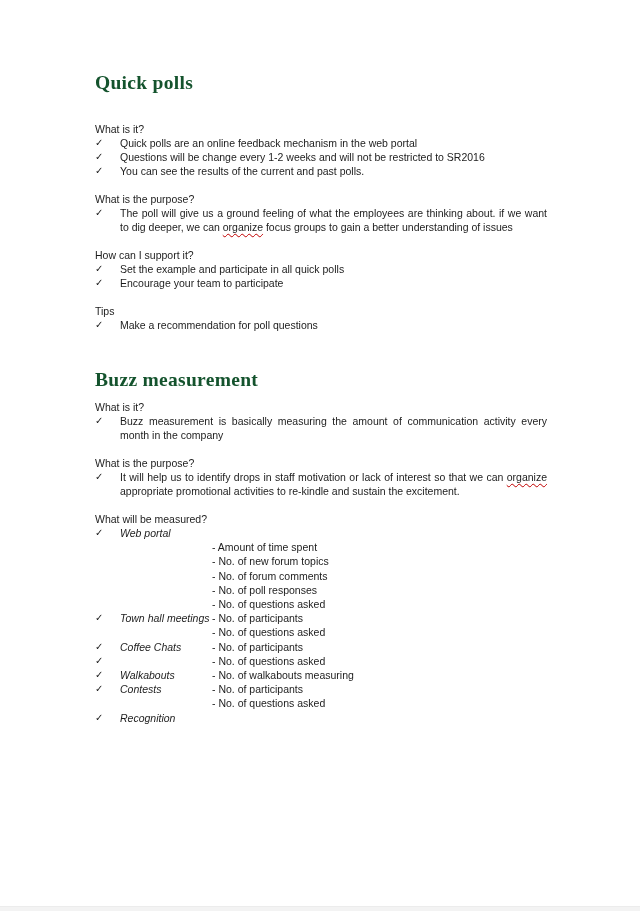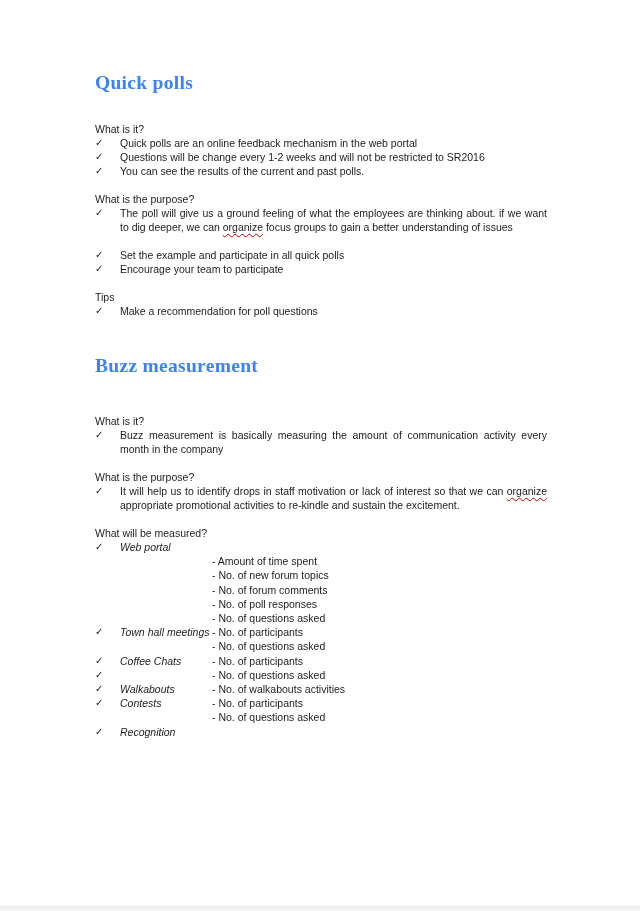--- a/index.html
+++ b/index.html
@@ -11,24 +11,24 @@
     position: relative;
     overflow: hidden;
   }
   .doc-content { padding: 71px 93px 0 95px; }
   h1.doc-title {
     font-family: "Liberation Serif", serif;
     font-weight: bold;
     font-size: 19.5px;
     line-height: 24px;
     letter-spacing: 0.3px;
-    color: #3b82f6;
+    color: #14532d;
   }
   .doc-title.first { margin-bottom: 27px; }
-  .doc-title.second { margin-top: 36px; margin-bottom: 36px; }
+  .doc-title.second { margin-top: 36px; margin-bottom: 8px; }
   .block { margin-bottom: 14px; font-size: 10.5px; line-height: 14px; }
   .block-heading { font-weight: normal; }
   .bullet-row { display: flex; align-items: flex-start; }
   .check {
     flex: 0 0 25px;
     width: 25px;
     font-size: 10px;
     font-family: "DejaVu Sans", sans-serif;
   }
   .bullet-text { flex: 1; }
@@ -76,20 +76,21 @@
           </div>
         </div>
         <div class="block">
           <div class="block-heading">What is the purpose?</div>
           <div class="bullet-row">
             <span class="check">✓</span>
             <span class="bullet-text justify"><span>The poll will give us a ground feeling of what the employees are thinking about. if we want to dig deeper, we can </span><span class="misspelled">organize</span><span> focus groups to gain a better understanding of issues</span></span>
           </div>
         </div>
         <div class="block">
+          <div class="block-heading">How can I support it?</div>
           <div class="bullet-row">
             <span class="check">✓</span>
             <span class="bullet-text"><span>Set the example and participate in all quick polls</span></span>
           </div>
           <div class="bullet-row">
             <span class="check">✓</span>
             <span class="bullet-text"><span>Encourage your team to participate</span></span>
           </div>
         </div>
         <div class="block">
@@ -166,21 +167,21 @@
             <span class="m-detail">- No. of participants</span>
           </div>
           <div class="measure-row">
             <span class="check">✓</span>
             <span class="m-label"></span>
             <span class="m-detail">- No. of questions asked</span>
           </div>
           <div class="measure-row">
             <span class="check">✓</span>
             <span class="m-label">Walkabouts</span>
-            <span class="m-detail">- No. of walkabouts activities</span>
+            <span class="m-detail">- No. of walkabouts measuring</span>
           </div>
           <div class="measure-row">
             <span class="check">✓</span>
             <span class="m-label">Contests</span>
             <span class="m-detail">- No. of participants</span>
           </div>
           <div class="measure-row">
             <span class="check hidden">✓</span>
             <span class="m-label"></span>
             <span class="m-detail">- No. of questions asked</span>

